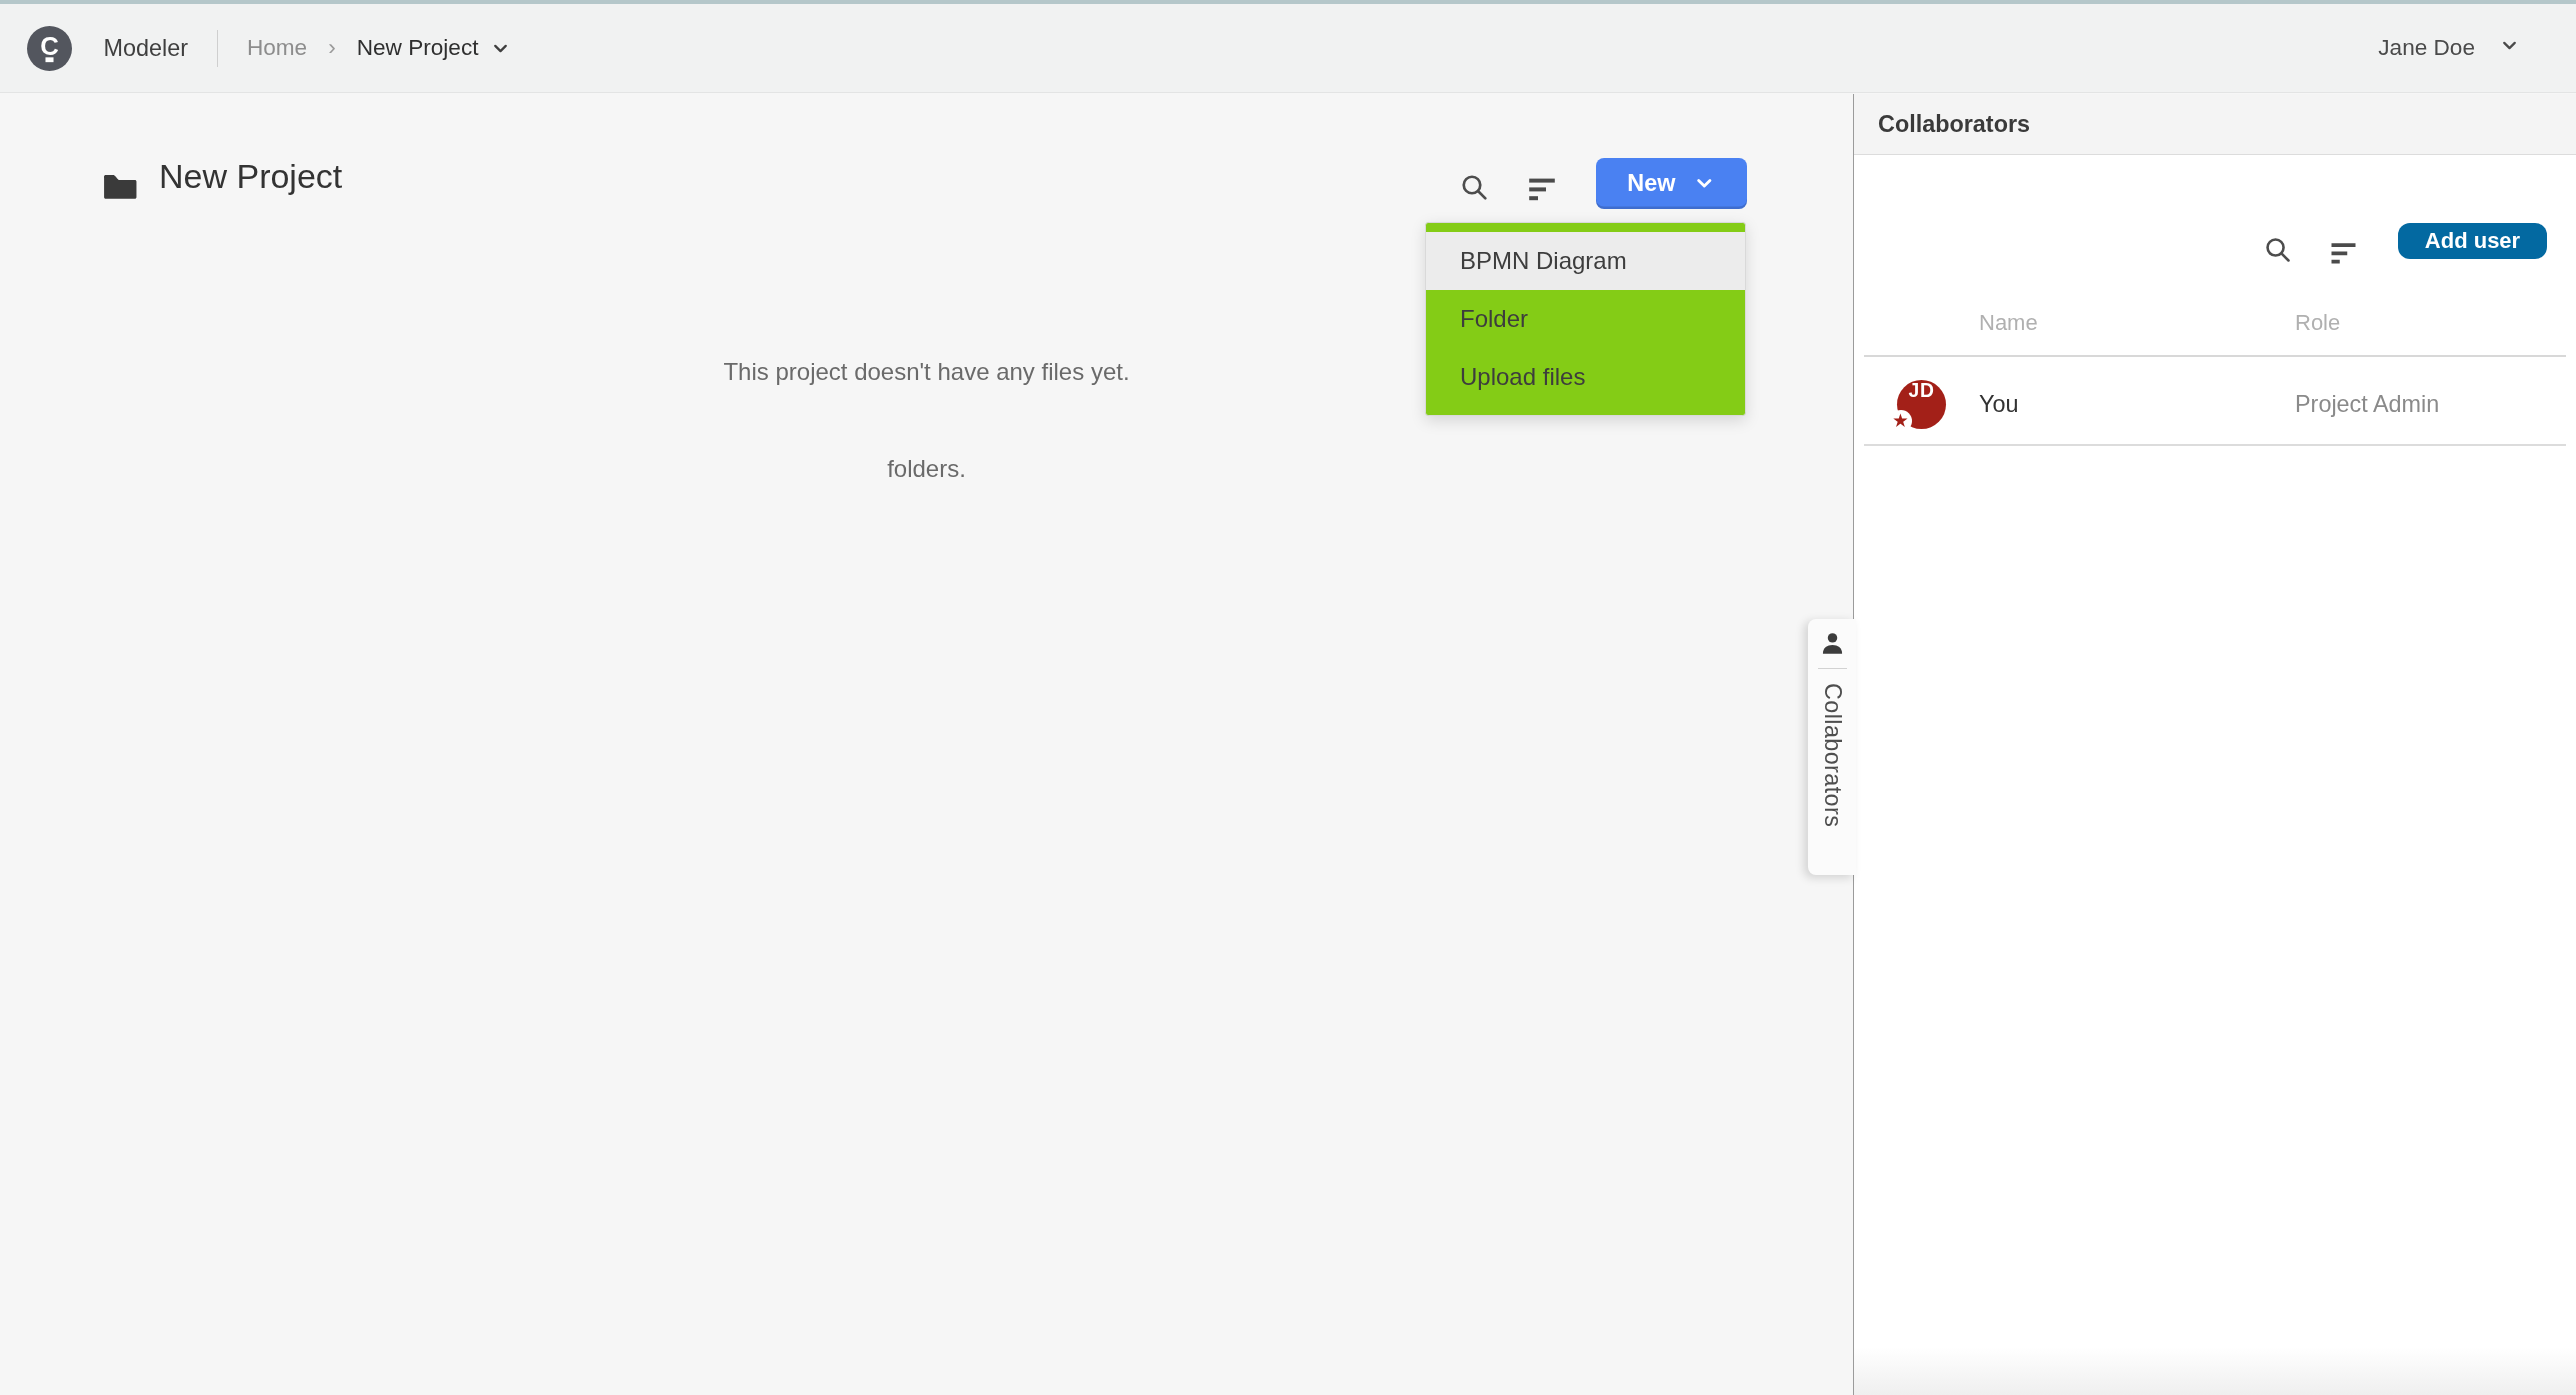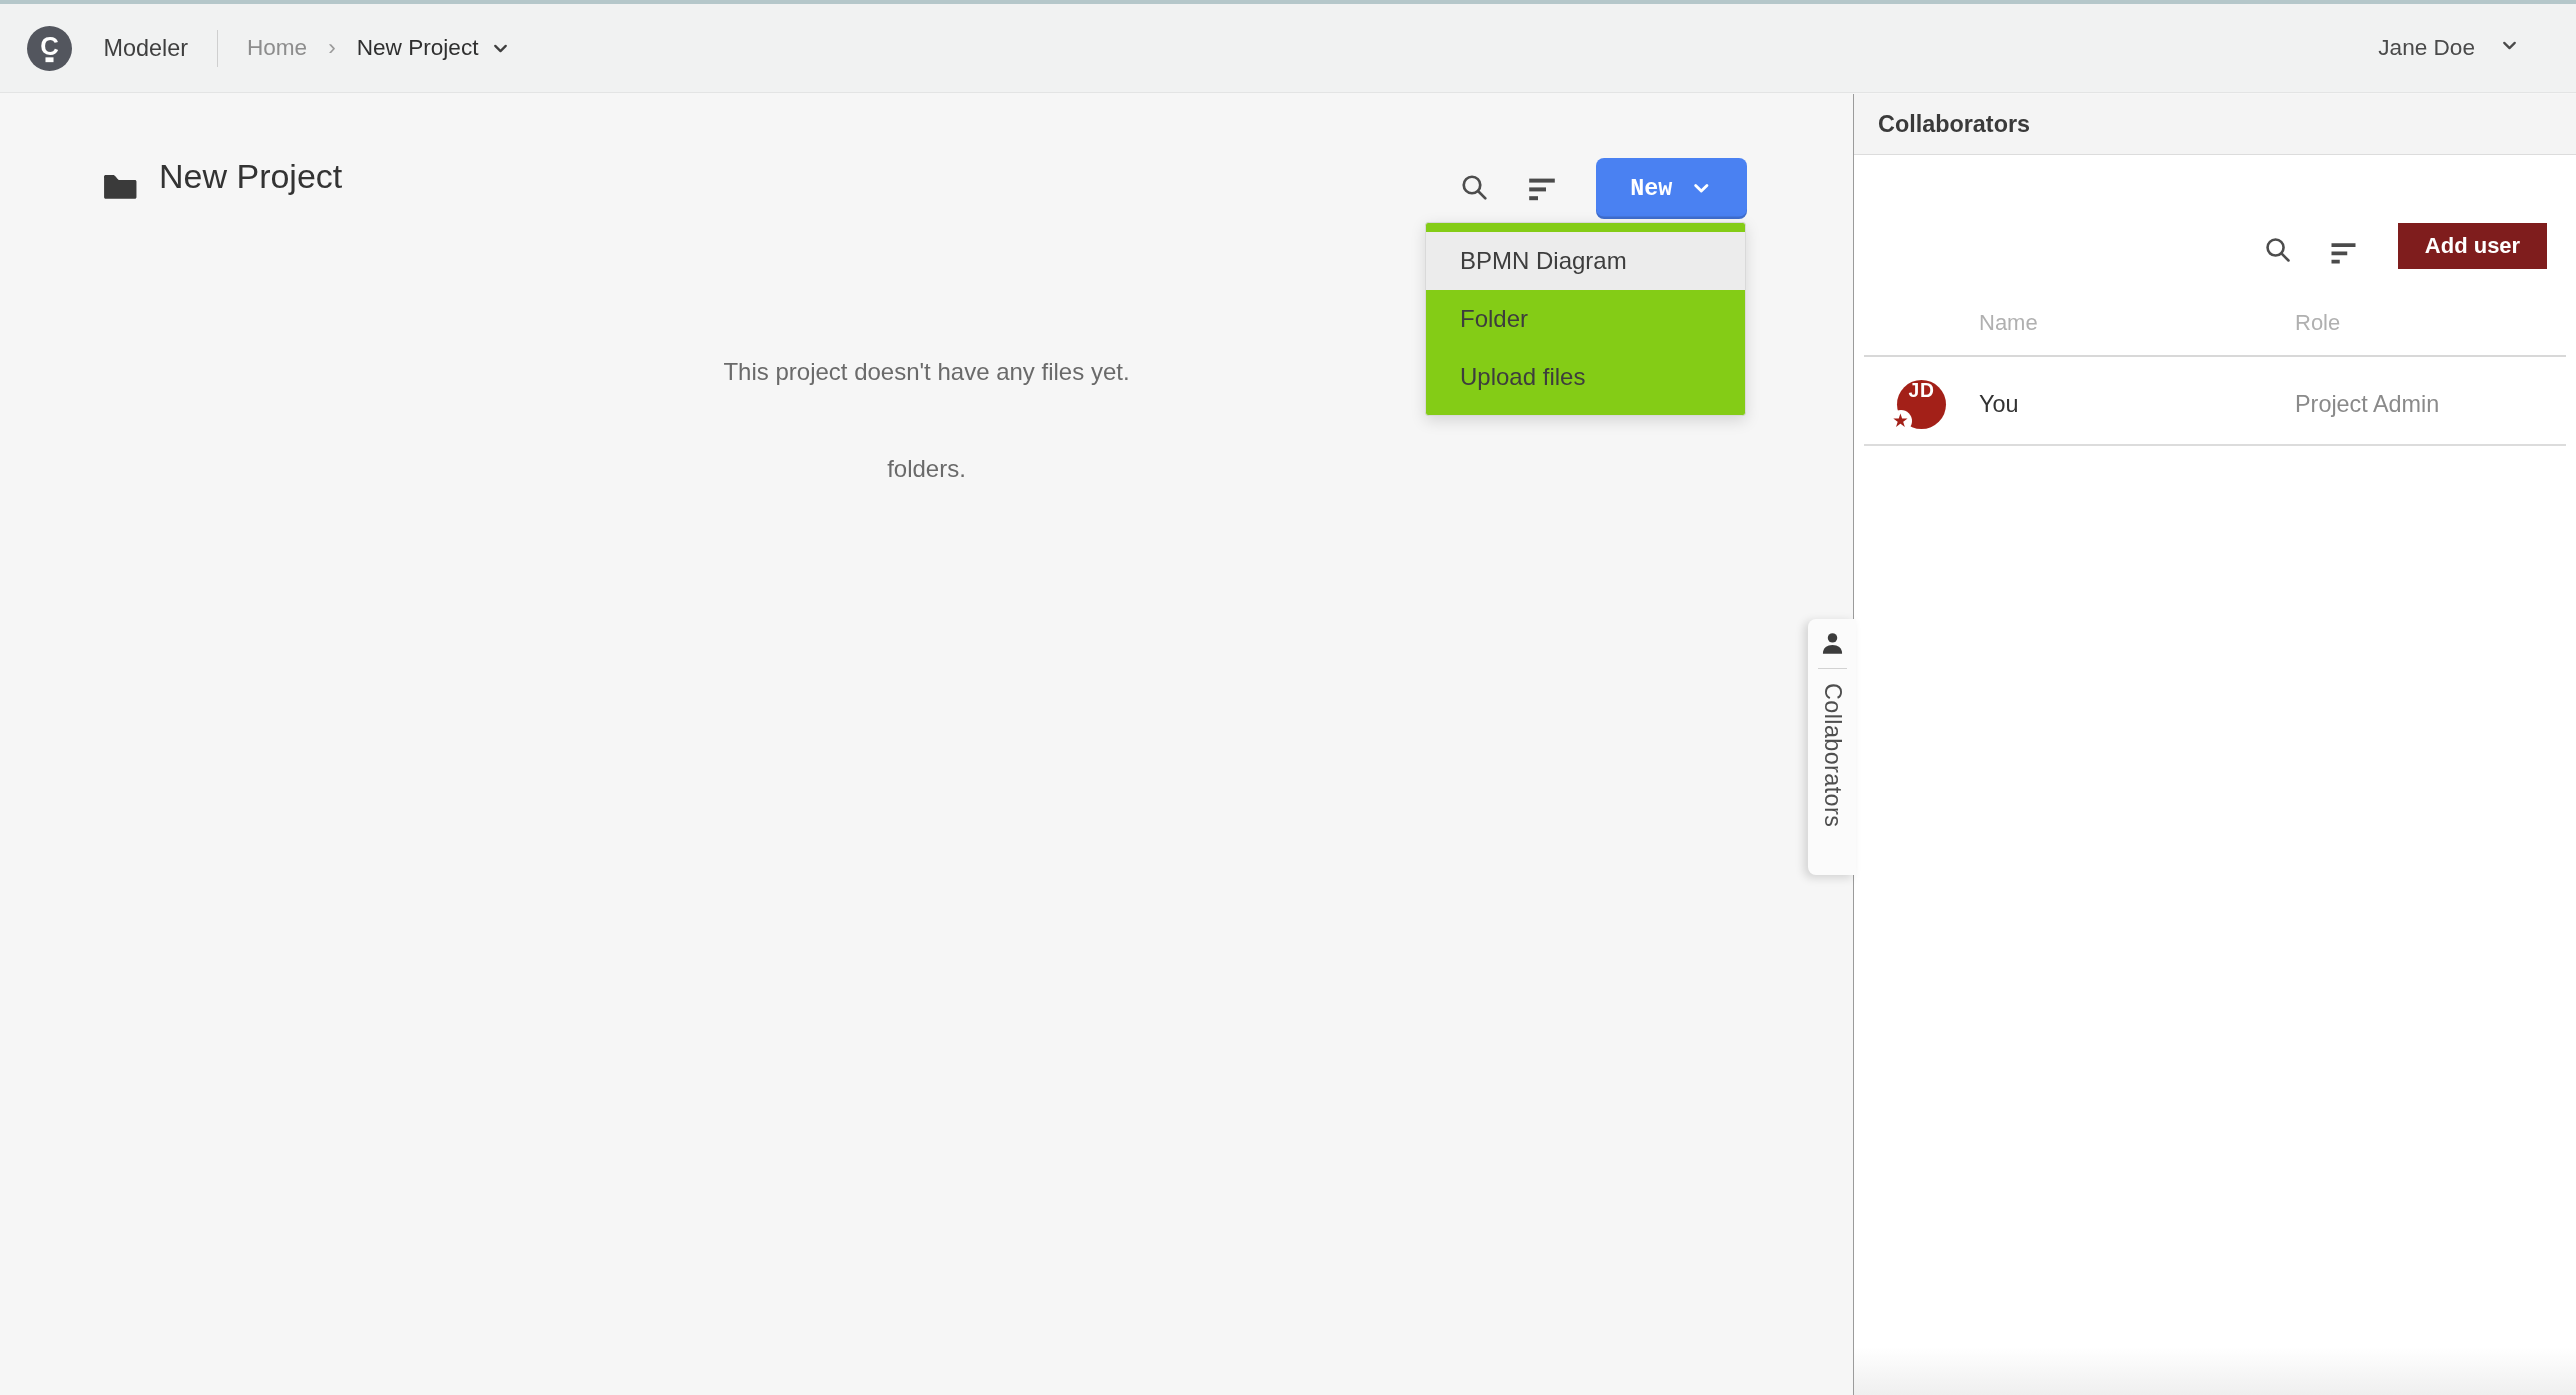--- a/index.html
+++ b/index.html
@@ -37,25 +37,24 @@
     position:absolute;left:159px;top:58px;margin:0;
     font-size:34px;font-weight:400;color:#333;line-height:48px;
   }
   .icon-btn{
     position:absolute;background:none;border:none;cursor:pointer;padding:0;
     display:flex;align-items:center;justify-content:center;width:35px;height:35px;
   }
   .main-search{left:1456px;top:75px;}
   .main-sort{left:1524px;top:77px;}
   .new-btn{
-    position:absolute;left:1596px;top:64px;width:151px;height:61px;
+    position:absolute;left:1596px;top:64px;width:151px;height:51px;
     background:#4a81f2;border:none;border-radius:8px;cursor:pointer;
     display:flex;align-items:center;justify-content:center;gap:17.7px;
     box-shadow:inset 0 -2.4px 0 rgba(0,0,0,0.15);
-    font-family:Liberation Mono, monospace;
   }
   .new-btn-label{color:#fff;font-size:23.4px;font-weight:bold;font-family:inherit;}
   
   .dropdown{
     position:absolute;left:1425px;top:128px;width:321px;box-sizing:border-box;
     background:#84cc16;border:0.8px solid #d9d9d9;border-radius:3.2px;
     box-shadow:0 4.8px 14.5px rgba(0,0,0,0.13);padding:8.9px 0;z-index:30;
   }
   .menu-item{
     height:58px;display:flex;align-items:center;padding-left:34px;
@@ -77,22 +76,22 @@
     content:"";position:absolute;left:0;top:0;right:0;height:60px;
     background:#f4f4f4;border-bottom:0.8px solid #dcdcdc;
   }
   .panel-title{
     position:absolute;left:24px;top:0;height:60px;display:flex;align-items:center;
     font-size:23.4px;font-weight:bold;color:#3a3a3a;z-index:2;
   }
   .panel-search{left:406px;top:138px;}
   .panel-sort{left:472px;top:141px;}
   .add-user-btn{
-    position:absolute;left:544px;top:129px;width:149px;height:46px;
-    background:#7f1d1d;border:none;border-radius:0;cursor:pointer;
+    position:absolute;left:544px;top:129px;width:149px;height:36px;
+    background:#0369a1;border:none;border-radius:12px;cursor:pointer;
     color:#fff;font-size:22px;font-weight:bold;font-family:inherit;
     display:flex;align-items:center;justify-content:center;
   }
   .th{position:absolute;top:216px;font-size:22px;color:#b0b0b0;}
   .th-name{left:125px;}
   .th-role{left:441px;}
   .thead-divider{position:absolute;left:9.7px;right:9.7px;top:261px;height:1.6px;background:#d8d8d8;}
   .collab-row{position:absolute;left:0;right:0;top:263px;height:87px;cursor:pointer;}
   .row-divider{position:absolute;left:9.7px;right:9.7px;top:350px;height:1.6px;background:#dcdcdc;}
   .avatar{

